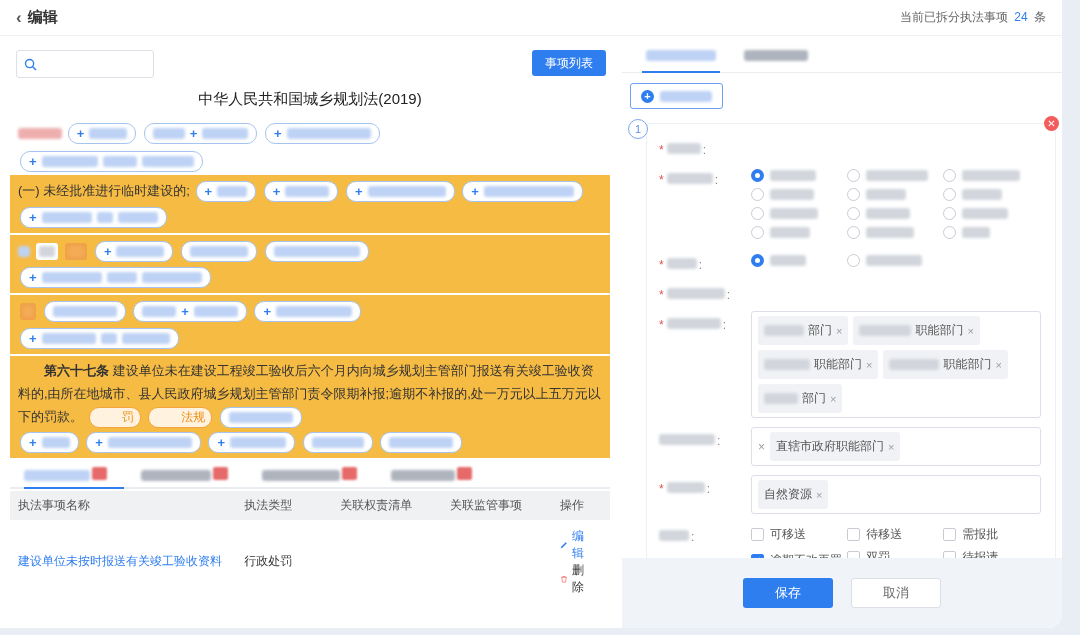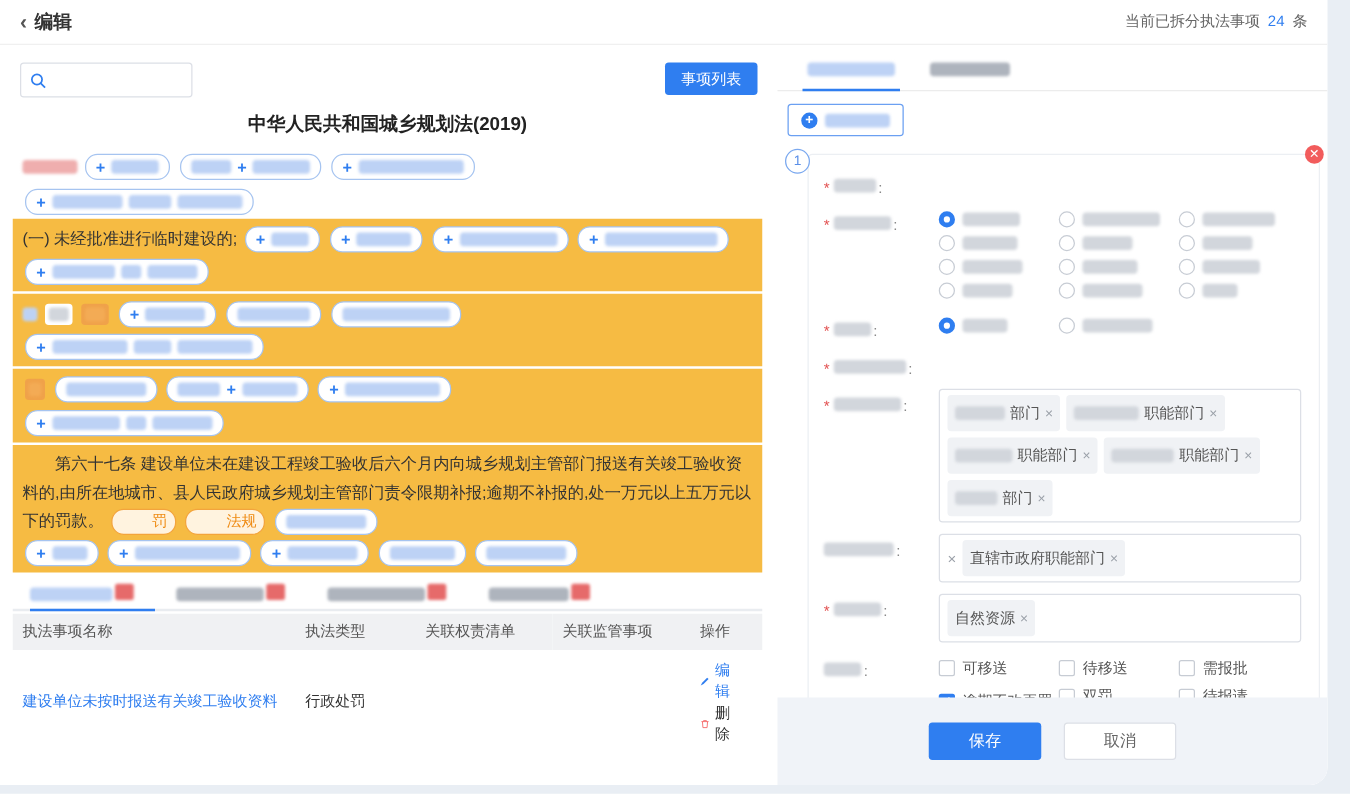--- a/index.html
+++ b/index.html
@@ -18,26 +18,26 @@
   .bb{display:inline-block;height:11px;border-radius:3px;background:#bdd2f5;filter:blur(1.4px);vertical-align:middle;}
   .bb.g{background:#d2d6dc;}
   .bb.d{background:#aeb4bd;}
   .bb.r{background:#efaeae;}
   .bb.o{background:#f3ab55;}
   
   .left{position:absolute;left:10px;top:44px;width:600px;height:584px;overflow:hidden;font-size:13px;}
   .ltools{display:flex;align-items:flex-start;justify-content:space-between;margin:6px 4px 2px 6px;}
   .search{width:122px;height:26px;border:1px solid #dcdfe6;border-radius:3px;display:flex;align-items:center;padding:0 7px;gap:5px;background:#fff;}
   .btn-blue{background:#2f7ef0;color:#fff;border:none;border-radius:3px;font-size:12px;height:26px;padding:0 13px;cursor:pointer;}
-  .doc-title{text-align:center;font-weight:bold;font-size:15px;margin:12px 0 10px;color:#222;}
+  .doc-title{text-align:center;font-weight:normal;font-size:15px;margin:12px 0 10px;color:#222;}
   .dline{padding:2px 8px;line-height:23px;}
   .dline.ind{text-indent:0;padding-left:34px;}
   .hl{background:#f6bb43;margin:0 0 2px 0;padding:3px 8px;}
   .hl .dline{padding:1px 0;}
-  .artnum{font-weight:normal;}
+  .artnum{font-weight:bold;}
   .para{text-indent:2em;line-height:23px;margin:0;}
   
   .pill{display:inline-flex;align-items:center;height:19px;border:1px solid #a6c4f0;border-radius:10px;
         background:#fff;padding:0 8px;gap:5px;font-size:12px;color:#3f7be0;vertical-align:middle;margin:1px 2px;cursor:pointer;}
   .pill .plus{font-weight:bold;font-size:13px;line-height:1;color:#2f7ef0;}
   .pill.orange{border-color:#f3a43c;color:#ef8b13;background:#fff3df;padding:0 6px;}
   .chip{display:inline-flex;align-items:center;height:17px;border-radius:3px;vertical-align:middle;margin:0 2px;padding:0 3px;}
   .chip.white{background:#fff;}
   .chip.orangebg{background:#f0a24a;}
   

